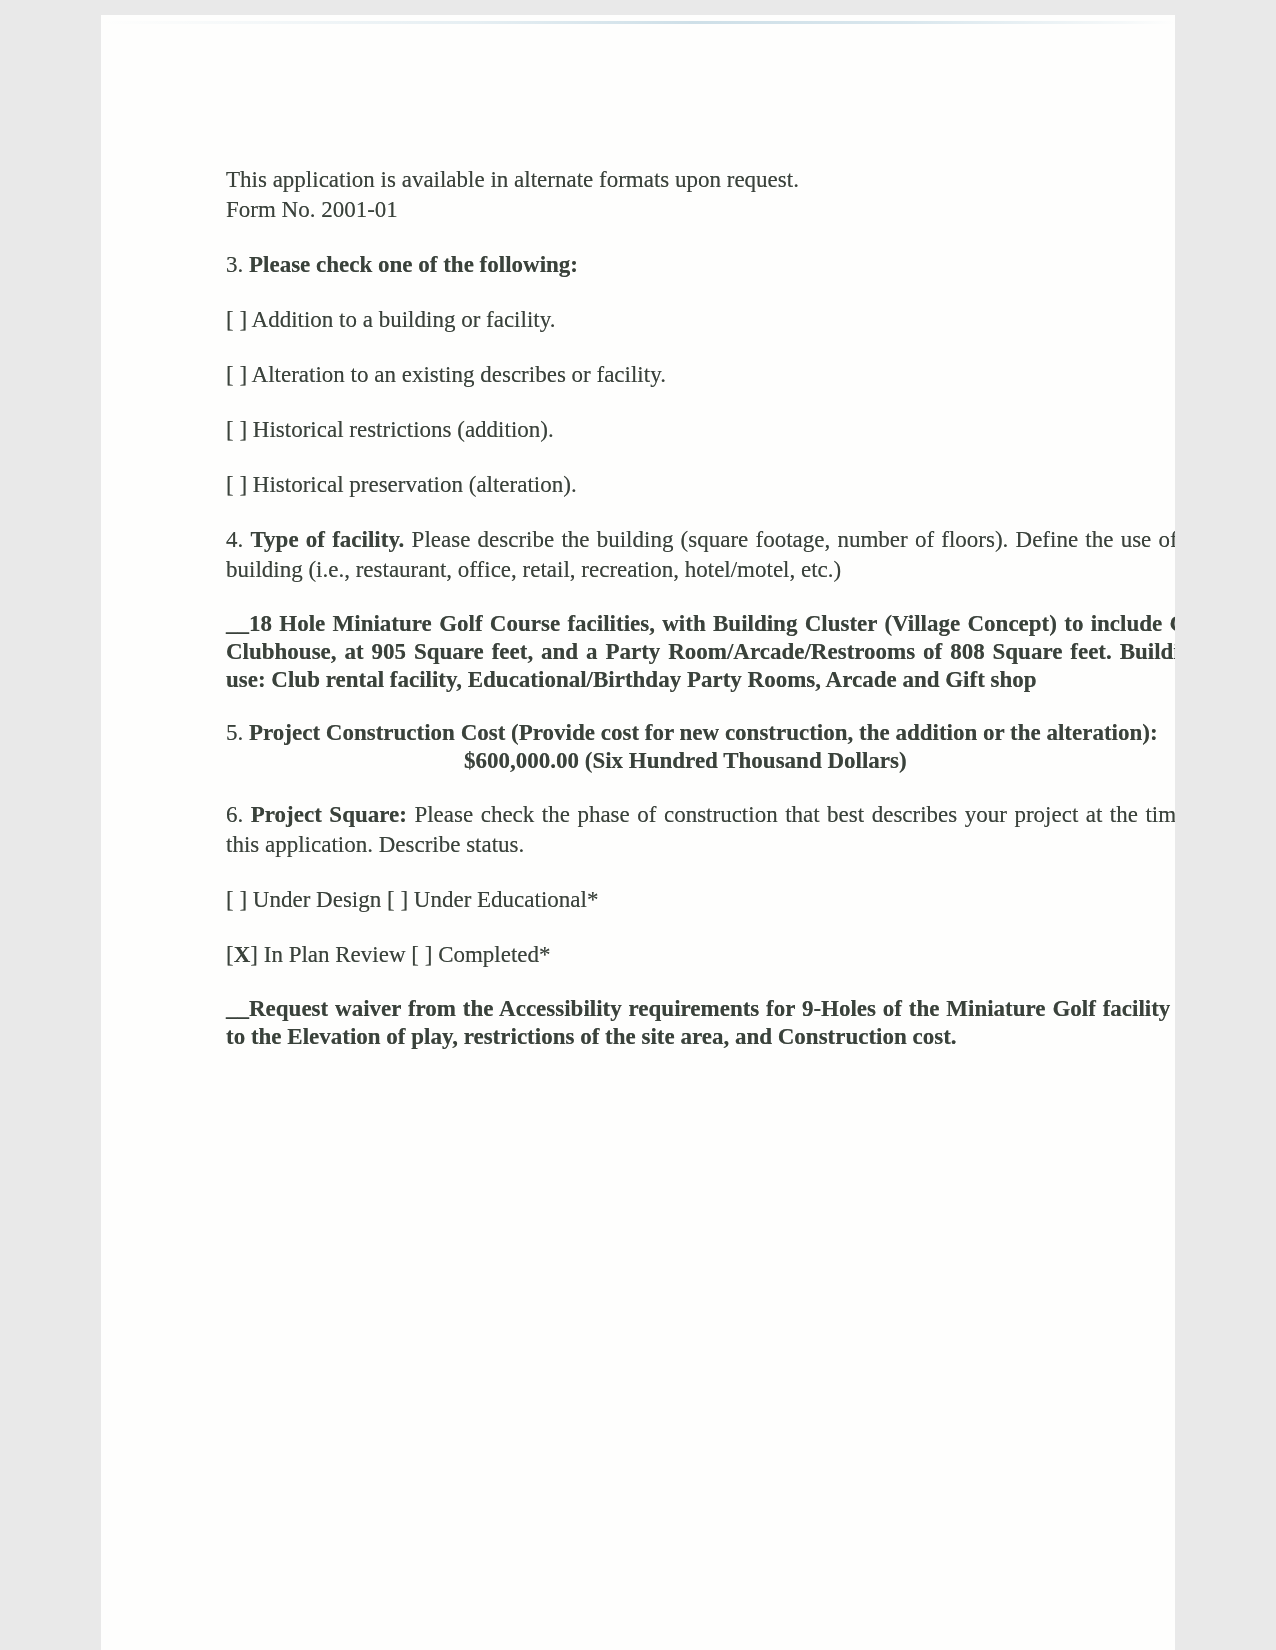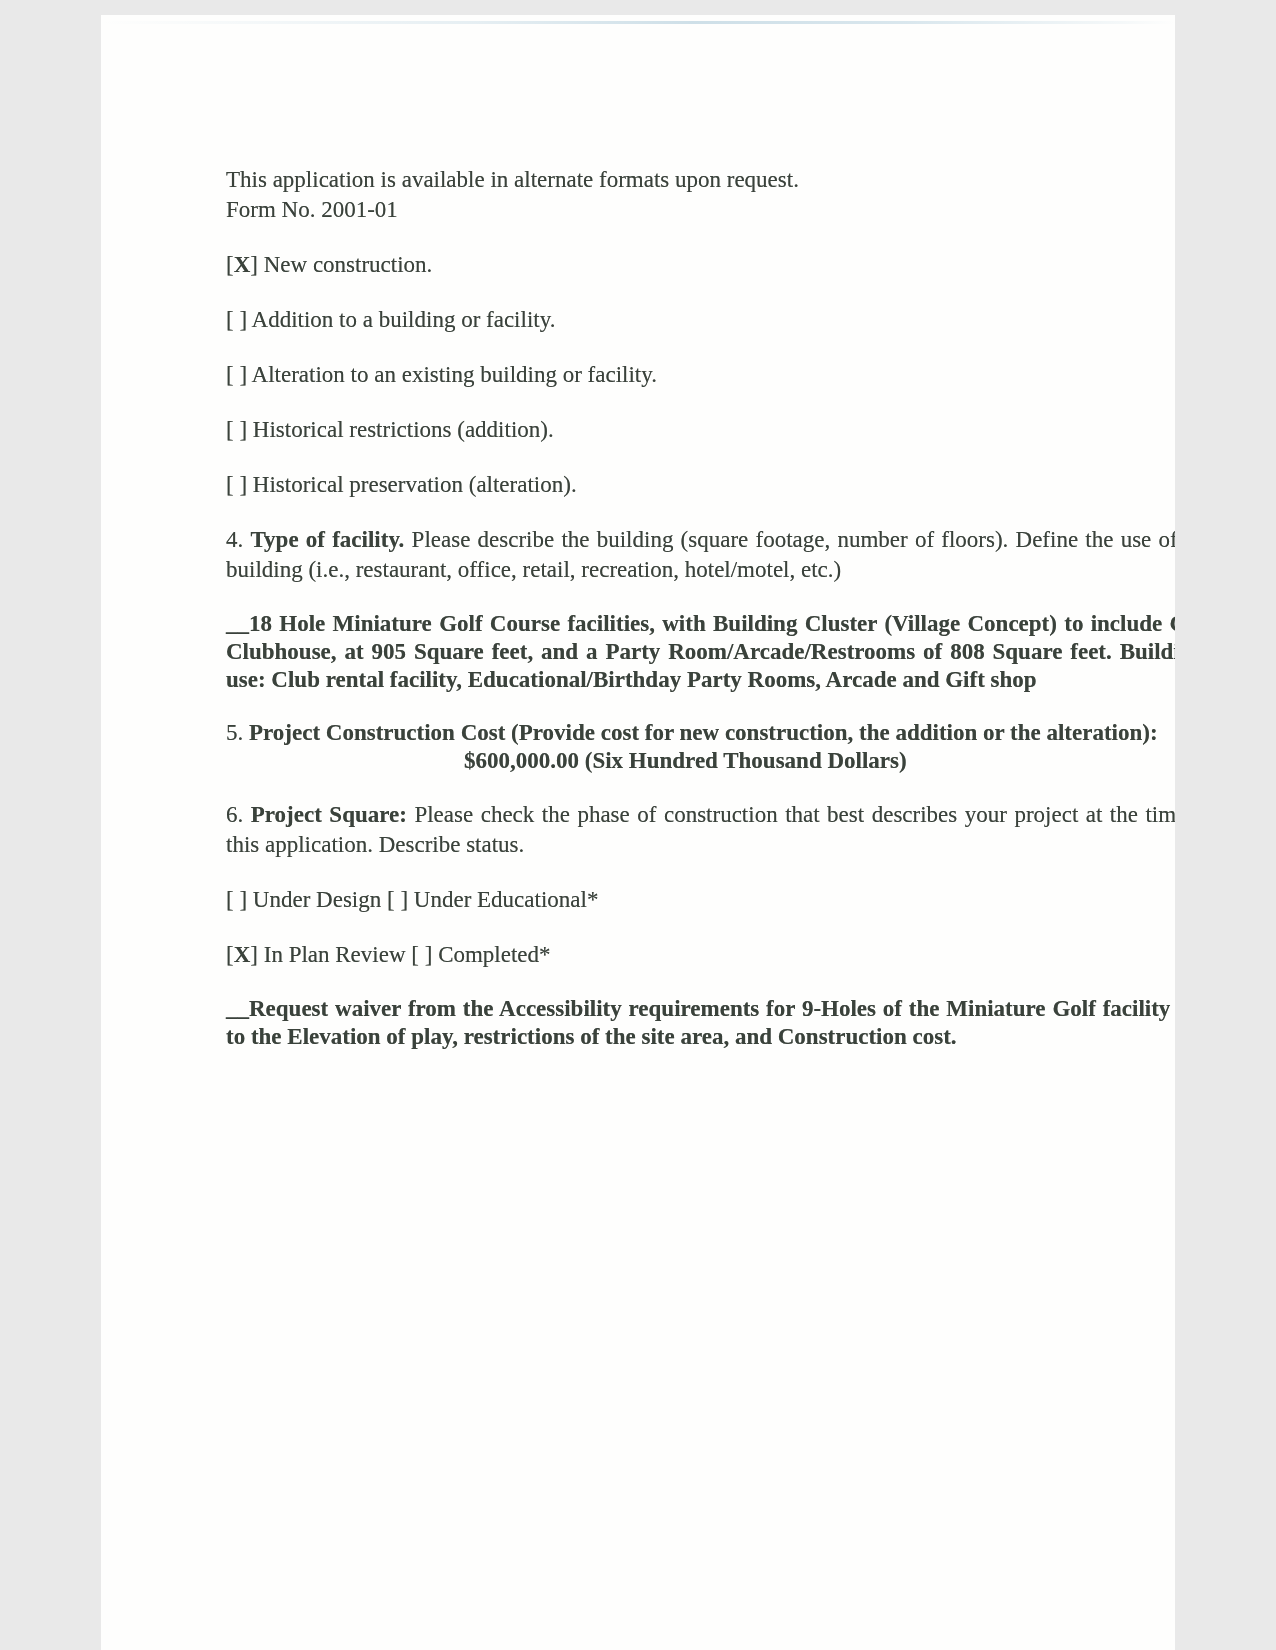--- a/index.html
+++ b/index.html
@@ -52,31 +52,29 @@
 
 <div class="page">
   <div class="scan-line"></div>
   <div class="content">
 
     <p>
       <span>This application is available in alternate formats upon request.</span><br>
       <span>Form No. 2001-01</span>
     </p>
 
+    <p><span>3.</span> <span class="b">Please check one of the following:</span></p>
 
-    <p>
-      <span class="cb"><span>[</span><span class="mark" data-checked="true">X</span><span>]</span></span> <span>New construction.</span>
-    </p>
 
     <p>
       <span class="cb"><span>[</span><span class="mark" data-checked="false"> </span><span>]</span></span> <span>Addition to a building or facility.</span>
     </p>
 
     <p>
-      <span class="cb"><span>[</span><span class="mark" data-checked="false"> </span><span>]</span></span> <span>Alteration to an existing building or facility.</span>
+      <span class="cb"><span>[</span><span class="mark" data-checked="false"> </span><span>]</span></span> <span>Alteration to an existing describes or facility.</span>
     </p>
 
     <p>
       <span class="cb"><span>[</span><span class="mark" data-checked="false"> </span><span>]</span></span> <span>Historical restrictions (addition).</span>
     </p>
 
     <p>
       <span class="cb"><span>[</span><span class="mark" data-checked="false"> </span><span>]</span></span> <span>Historical preservation (alteration).</span>
     </p>
 

